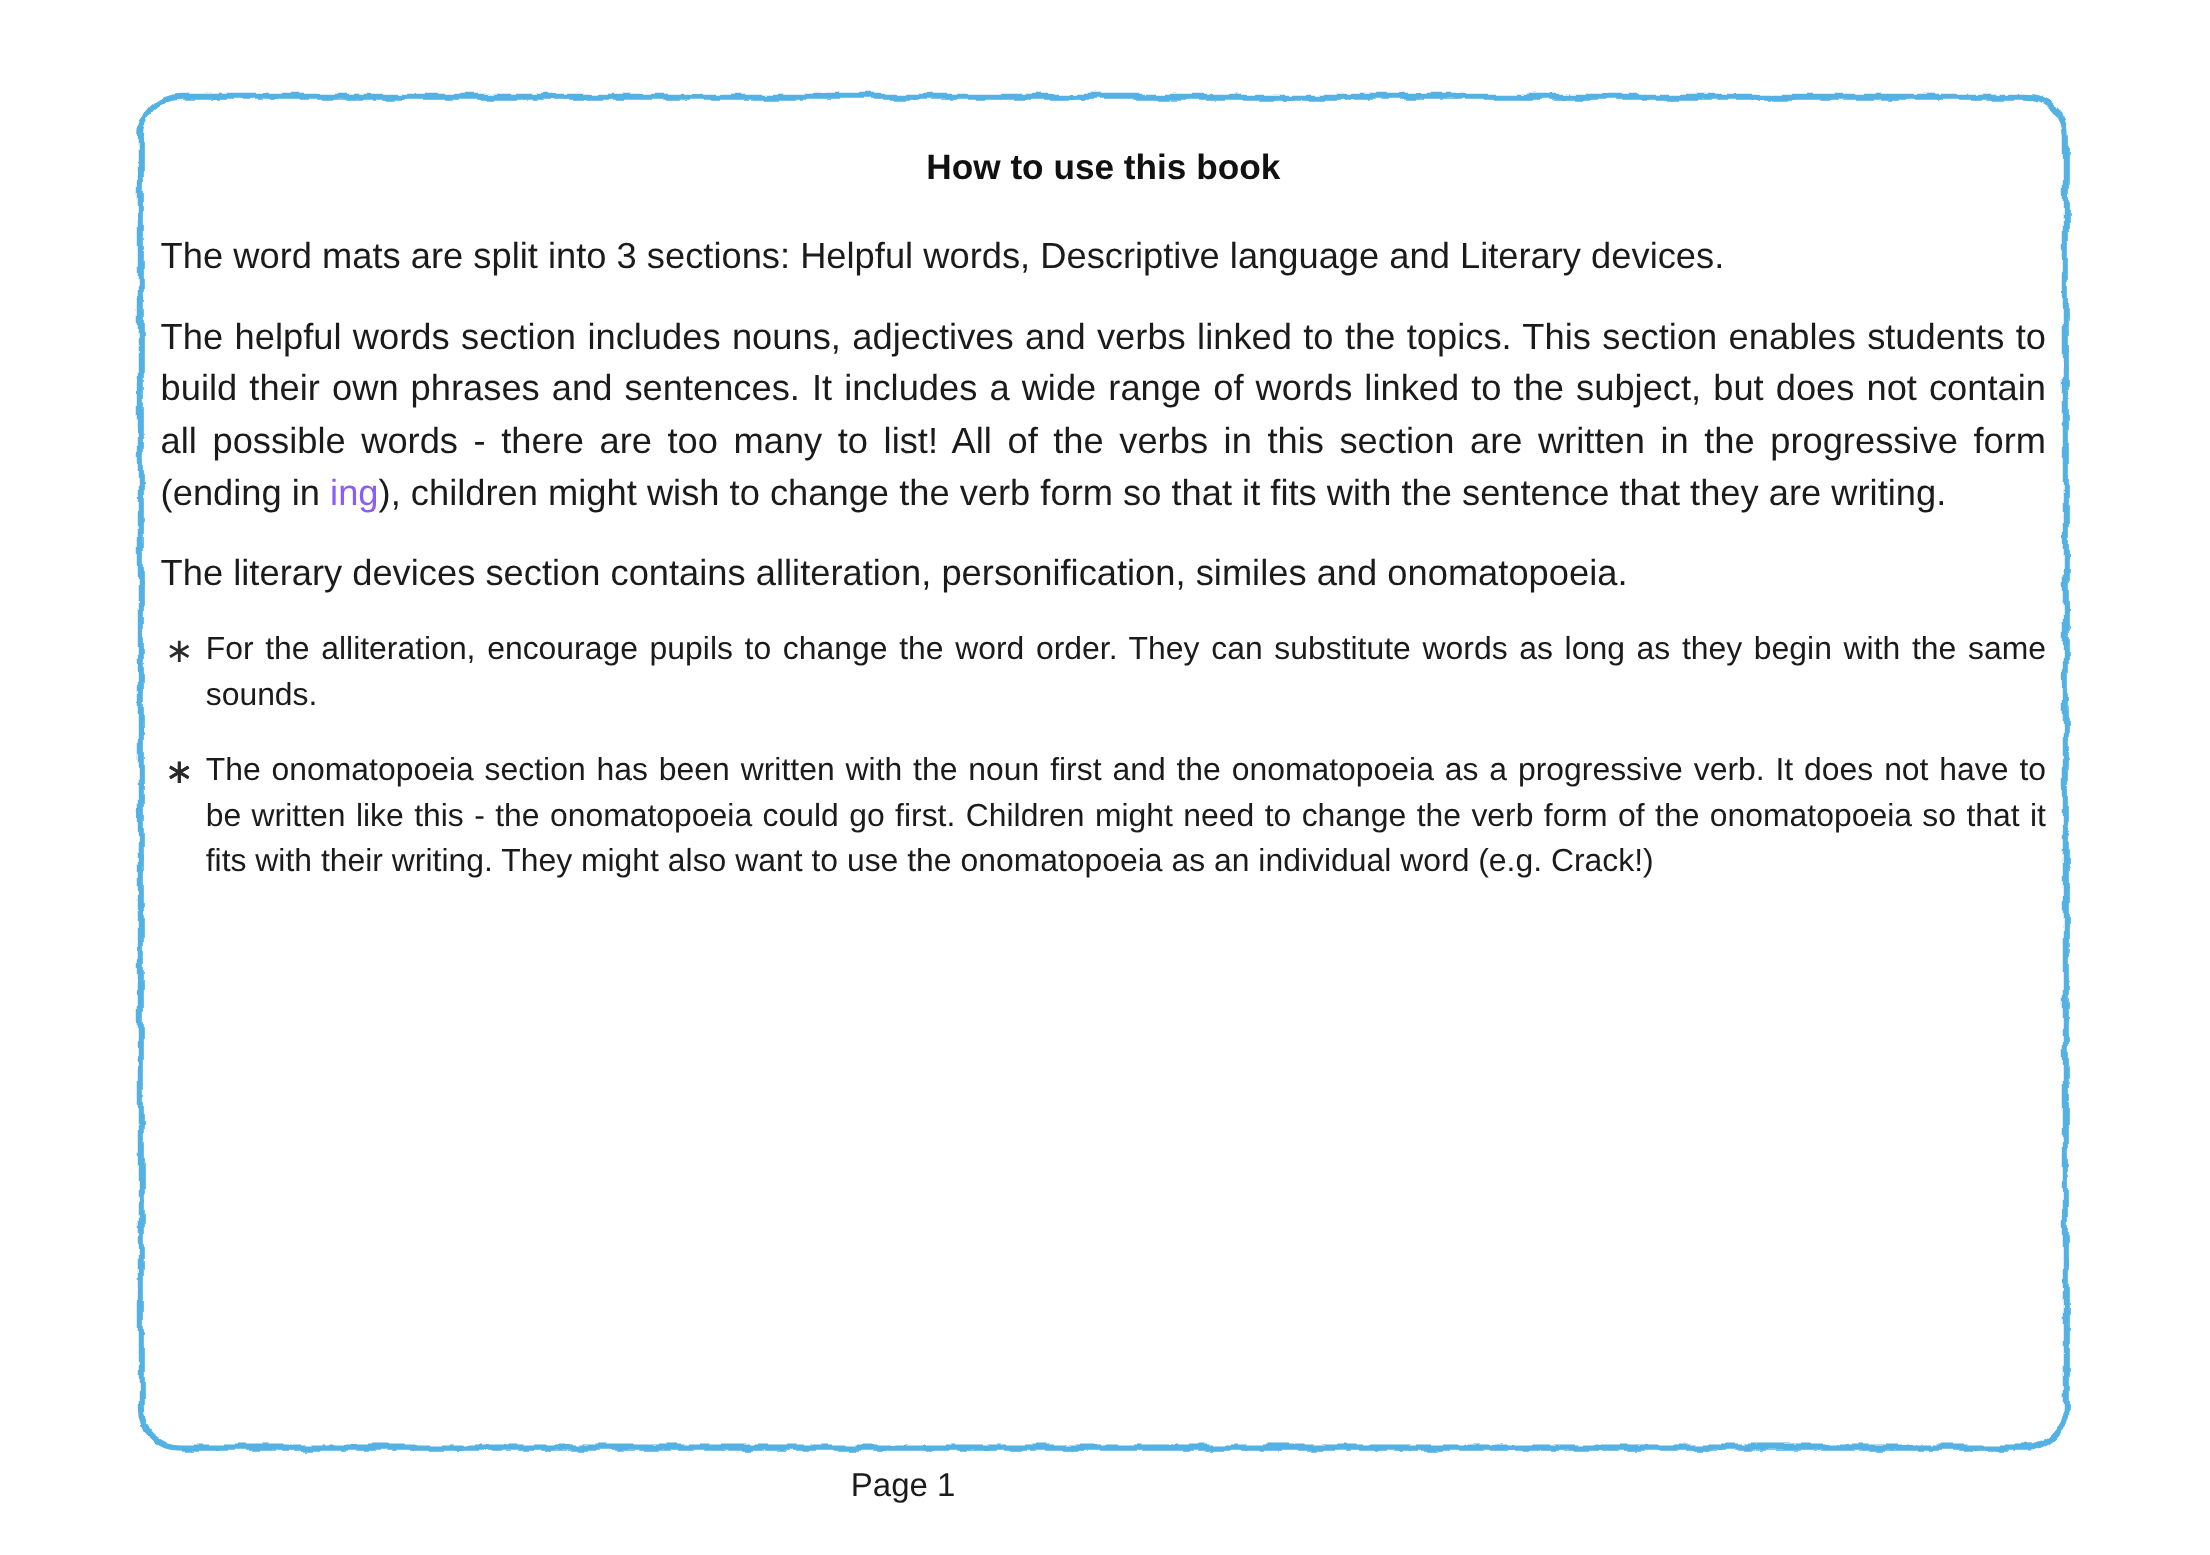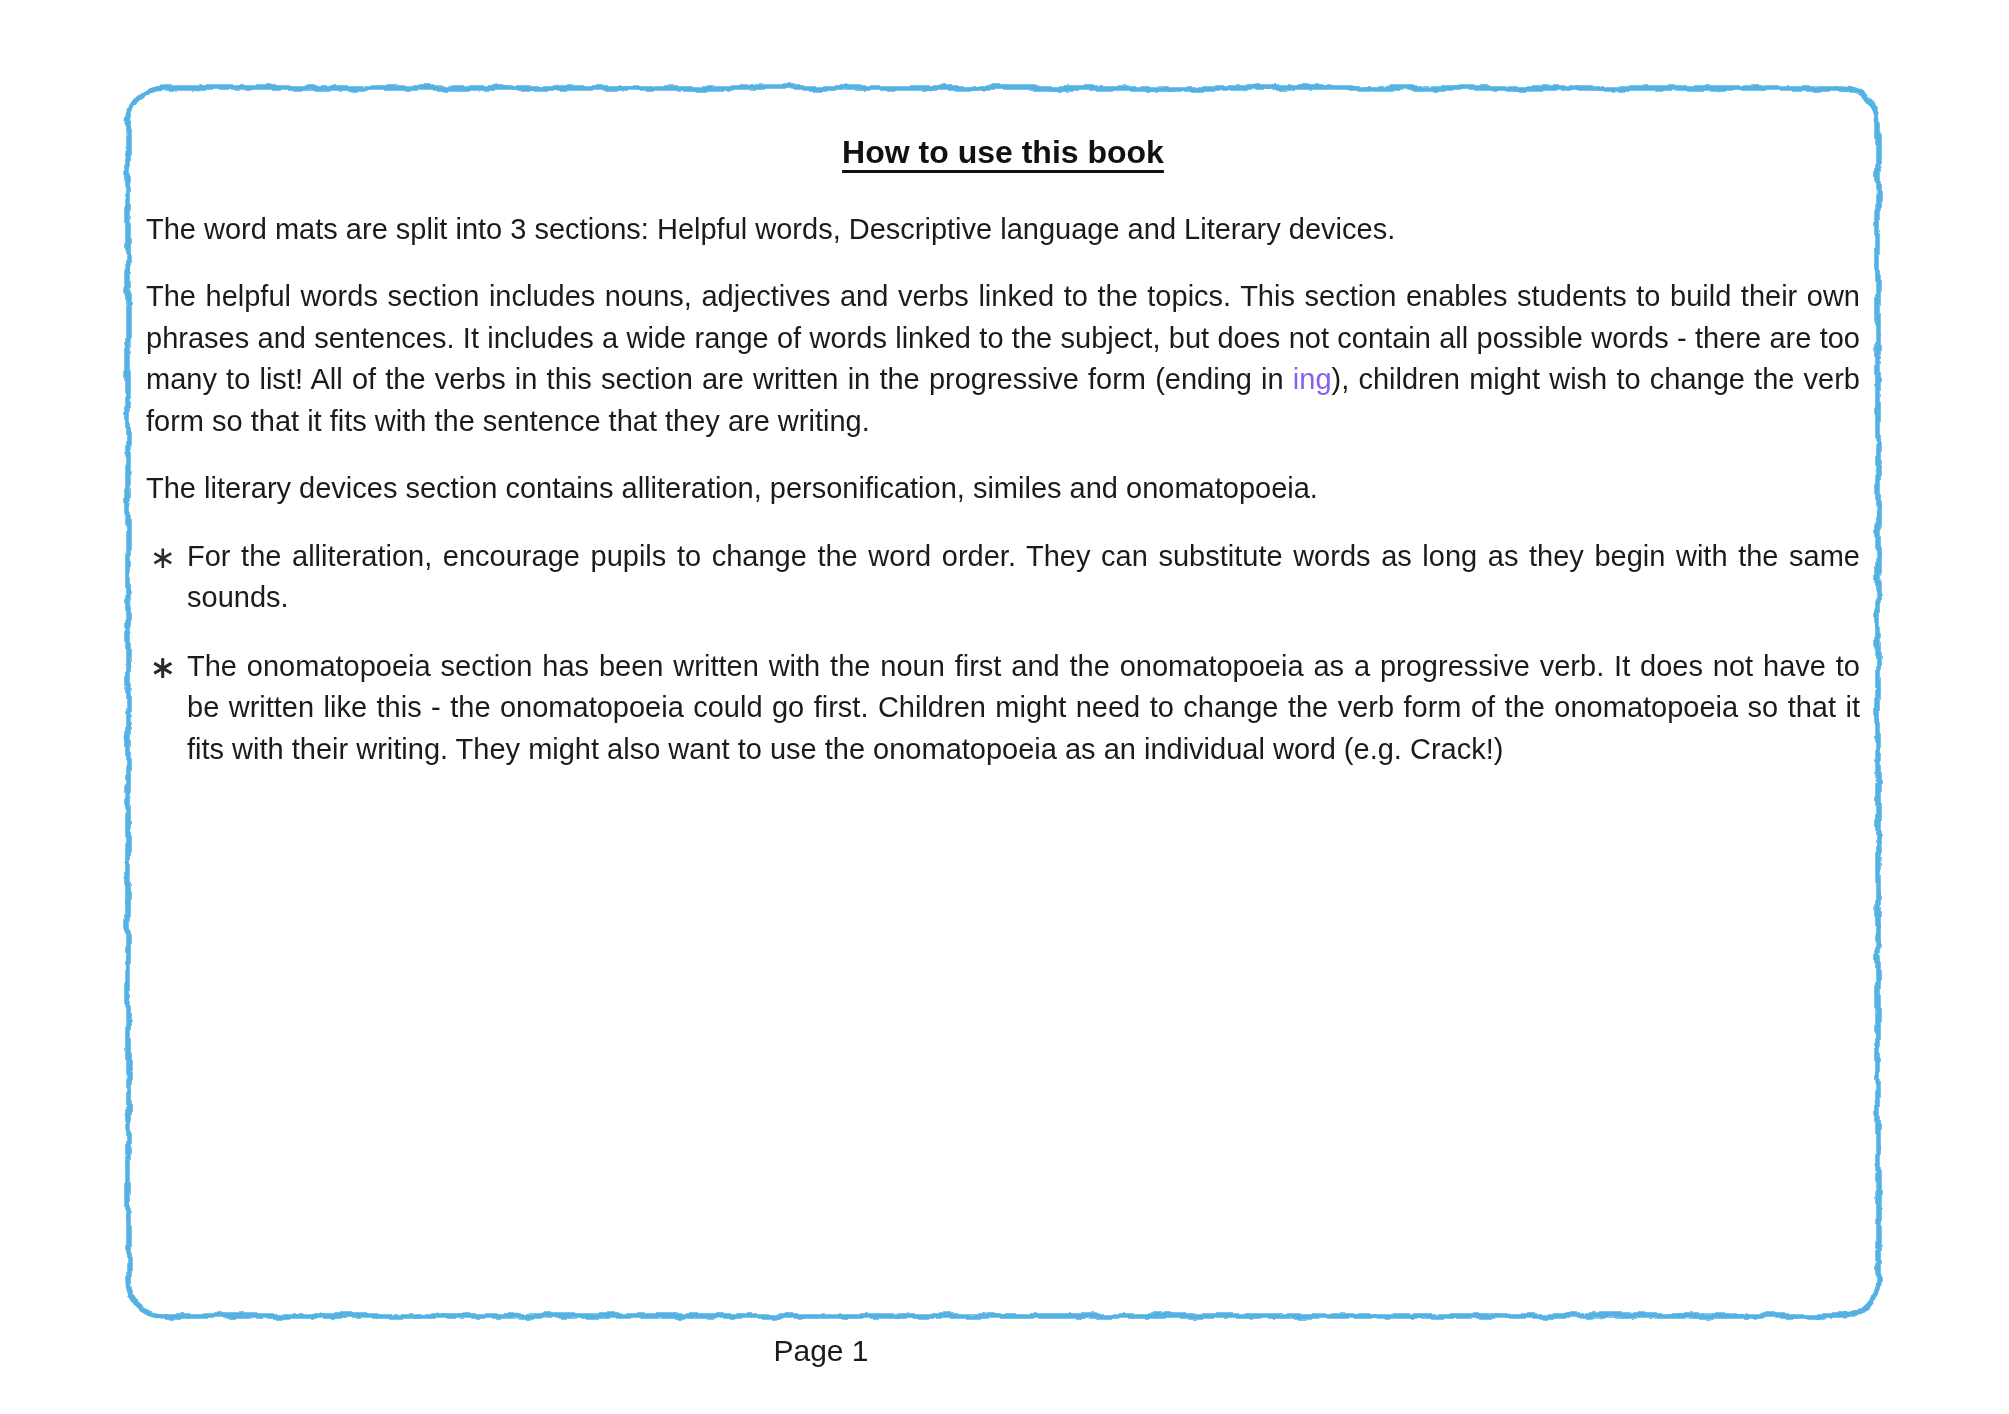--- a/index.html
+++ b/index.html
@@ -29,26 +29,25 @@
   .page-title-wrap {
     text-align: center;
     padding-top: 46px;
     margin-bottom: 38px;
   }
   .page-title {
     display: inline-block;
     font-size: 32px;
     font-weight: bold;
     color: #111111;
-    text-decoration: underline;
     text-decoration-thickness: 3px;
     text-underline-offset: 7px;
   }
   .para {
-    font-size: 29px;
+    font-size: 33px;
     line-height: 1.43;
     text-align: justify;
     margin-bottom: 26px;
     color: #1b1b1b;
   }
   .hl { color: #8b5cf6; }
   .bullets {
     list-style: none;
     margin-top: 14px;
   }

